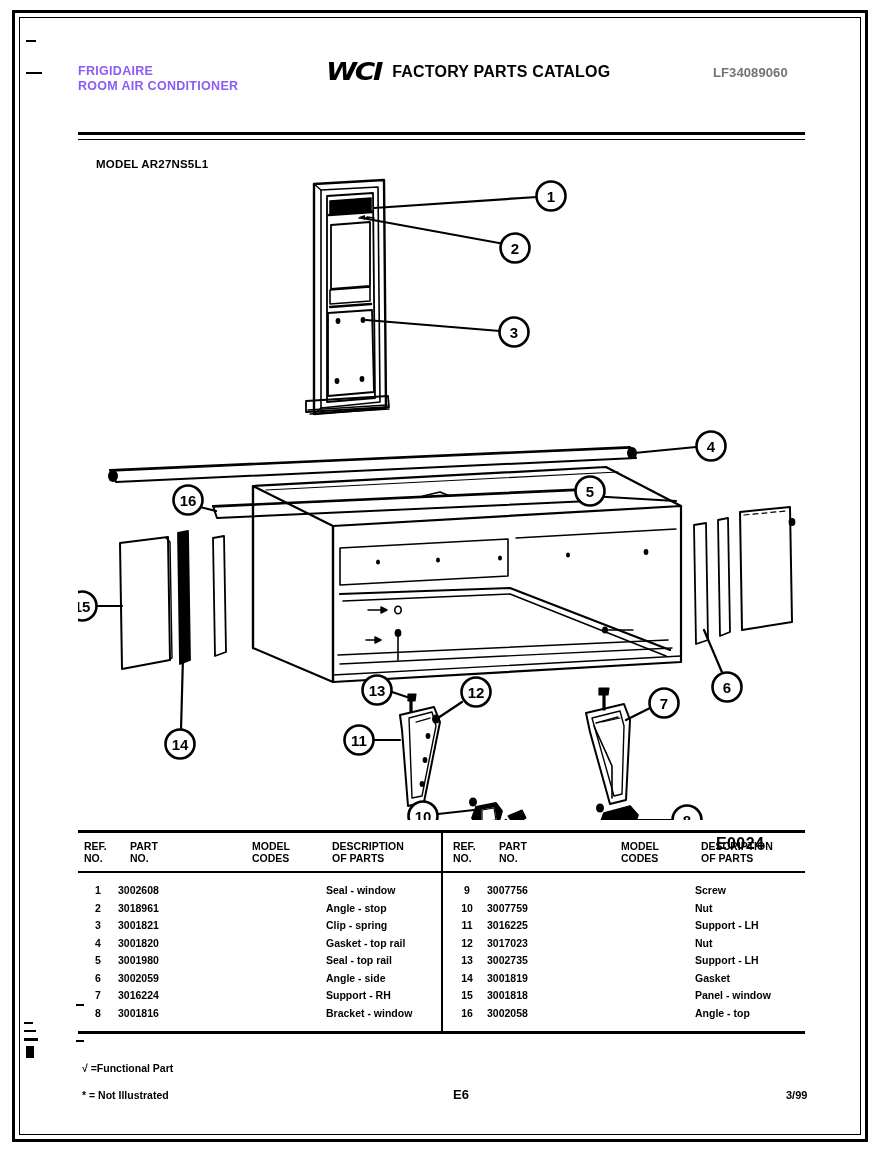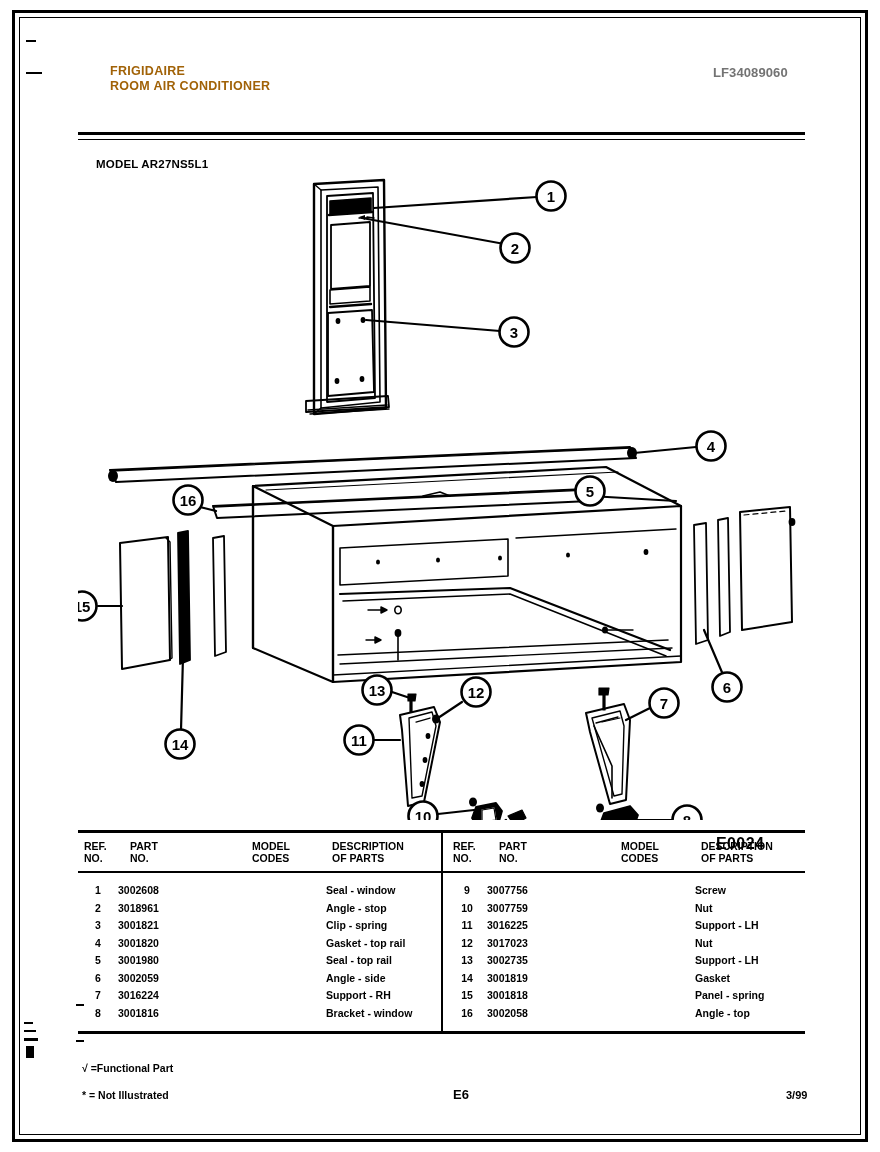--- a/index.html
+++ b/index.html
@@ -53,22 +53,21 @@
 
   
   .brand {
     position: absolute;
     left: 78px;
     top: 64px;
     font-size: 12.5px;
     font-weight: bold;
     letter-spacing: 0.3px;
     line-height: 15px;
-    color: #a16207;
-    margin-left: 32px;
+    color: #8b5cf6;
   }
   .catalog-title-wrap {
     position: absolute;
     left: 326px;
     top: 61px;
     display: flex;
     align-items: center;
     gap: 7px;
   }
   .wci-logo {
@@ -261,20 +260,24 @@
   <div class="mark" style="left:24px; top:1038px; width:14px; height:3px;"></div>
   <div class="mark" style="left:26px; top:1046px; width:8px; height:12px;"></div>
   <div class="mark" style="left:76px; top:1004px; width:8px; height:2px;"></div>
   <div class="mark" style="left:76px; top:1040px; width:8px; height:2px;"></div>
 
   <div class="brand">
     <div>FRIGIDAIRE</div>
     <div>ROOM AIR CONDITIONER</div>
   </div>
 
+  <div class="catalog-title-wrap">
+    <span class="wci-logo">WCI</span>
+    <span class="catalog-title">FACTORY PARTS CATALOG</span>
+  </div>
 
   <div class="catalog-number">LF34089060</div>
 
   <div class="rule-thick"></div>
   <div class="rule-thin"></div>
 
   <div class="model-line">MODEL AR27NS5L1</div>
 
   <div id="diagram">
     <svg viewBox="0 0 727 650" width="727" height="650">
@@ -635,21 +638,21 @@
             <div class="body-row">
               <div class="c-ref">14</div>
               <div class="c-part">3001819</div>
               <div class="c-code"></div>
               <div class="c-desc">Gasket</div>
             </div>
             <div class="body-row">
               <div class="c-ref">15</div>
               <div class="c-part">3001818</div>
               <div class="c-code"></div>
-              <div class="c-desc">Panel - spring</div>
+              <div class="c-desc">Panel - window</div>
             </div>
             <div class="body-row">
               <div class="c-ref">16</div>
               <div class="c-part">3002058</div>
               <div class="c-code"></div>
               <div class="c-desc">Angle - top</div>
             </div>
           </div>
       </div>
     </div>

